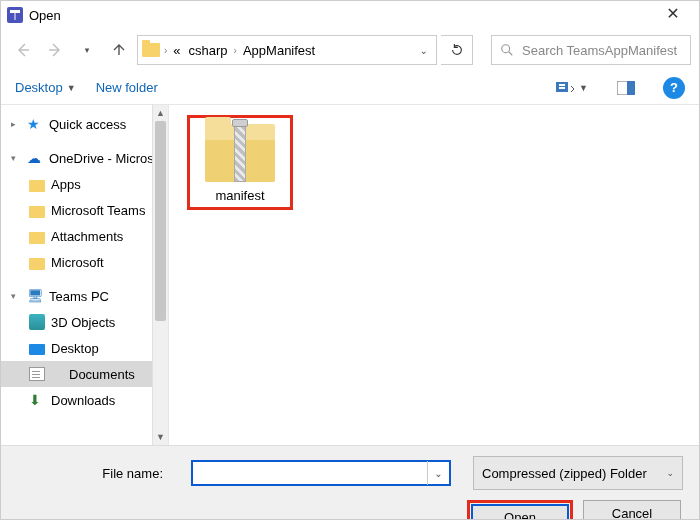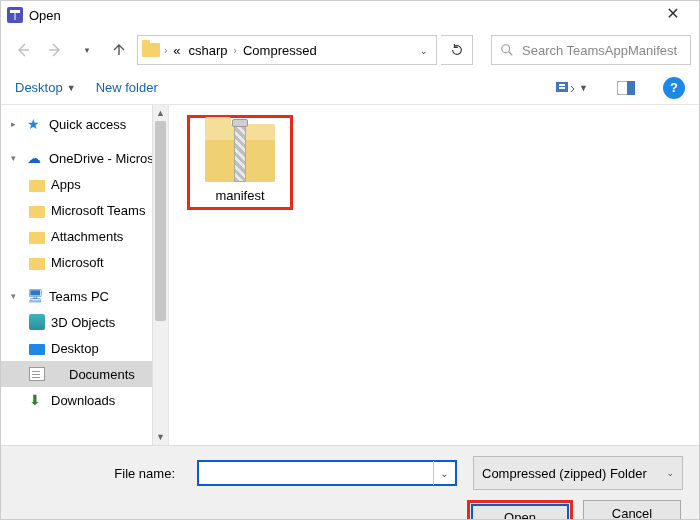--- a/index.html
+++ b/index.html
@@ -67,21 +67,21 @@
   .zip-body { position:absolute; inset:0; background:#f4de9a; border-radius:2px; }
   .zip-tab { position:absolute; top:-7px; left:0; width:26px; height:9px; background:#f4de9a; border-radius:2px 2px 0 0; }
   .zip-front { position:absolute; left:0; right:0; bottom:0; height:42px; background:#efd072; border-radius:2px; }
   .zip-flap { position:absolute; right:0; top:18px; width:14px; height:14px; background:#efd072; transform:skewY(-40deg); transform-origin:right top; }
   .zip-zip { position:absolute; left:29px; top:-2px; width:12px; height:60px; background:repeating-linear-gradient(45deg,#bfbfbf 0 3px,#e9e9e9 3px 6px); border:1px solid #aaa; }
   .zip-pull { position:absolute; left:27px; top:-5px; width:16px; height:8px; background:#cfcfcf; border:1px solid #999; border-radius:2px; }
   .file-label { font-size:13px; }
 
   
   .footer { background:#f0f0f0; height:74px; border-top:1px solid #ddd; padding:10px 16px 0 16px; }
-  .fn-row { display:flex; align-items:center; gap:16px; }
+  .fn-row { display:flex; align-items:center; gap:22px; }
   .fn-label { width:168px; text-align:right; padding-right:6px; }
   .fn-combo { flex:0 0 260px; height:26px; border:2px solid #0a5bd3; background:#fff; display:flex; align-items:center; }
   .fn-combo input { flex:1; border:none; outline:none; height:20px; padding:0 6px; font-size:13px; }
   .fn-drop { width:22px; height:24px; border-left:1px solid #c9c9c9; display:flex; align-items:center; justify-content:center; color:#555; font-size:10px; }
   .filter { flex:0 0 210px; height:34px; border:1px solid #bcbcbc; background:#e8e8e8; display:flex; align-items:center; padding:0 8px; justify-content:space-between; }
   .btns { display:flex; justify-content:flex-end; gap:10px; margin-top:10px; padding-right:2px; }
   .btn { width:98px; height:26px; border:1px solid #a8a8a8; background:#e6e6e6; display:flex; align-items:center; justify-content:center; cursor:pointer; }
   .btn.primary { border:2px solid #0a5bd3; background:#e6e6e6; }
   .btn-wrap.hl { border:3px solid #e52b1a; padding:1px; }
   .btn-wrap { display:inline-block; }
@@ -119,21 +119,21 @@
         <path d="M8 13V3M3 8l5-5 5 5" stroke="#555" stroke-width="1.4" fill="none"></path>
       </svg>
   </div>
 
   <div class="bc-box">
     <div class="bc-folder"></div>
     <span class="bc-sep">›</span>
     <span class="bc-seg">«</span>
     <span class="bc-seg">csharp</span>
     <span class="bc-sep">›</span>
-    <span class="bc-seg">Compressed</span>
+    <span class="bc-seg">AppManifest</span>
     <span class="bc-spacer"></span>
     <span class="bc-drop">⌄</span>
   </div>
   <div class="refresh">
     <svg width="14" height="14" viewBox="0 0 16 16">
         <path d="M3 8a5 5 0 1 0 2-4" stroke="#333" stroke-width="1.3" fill="none"></path>
         <path d="M5 1v4h4" stroke="#333" stroke-width="1.3" fill="none"></path>
       </svg>
   </div>
 

